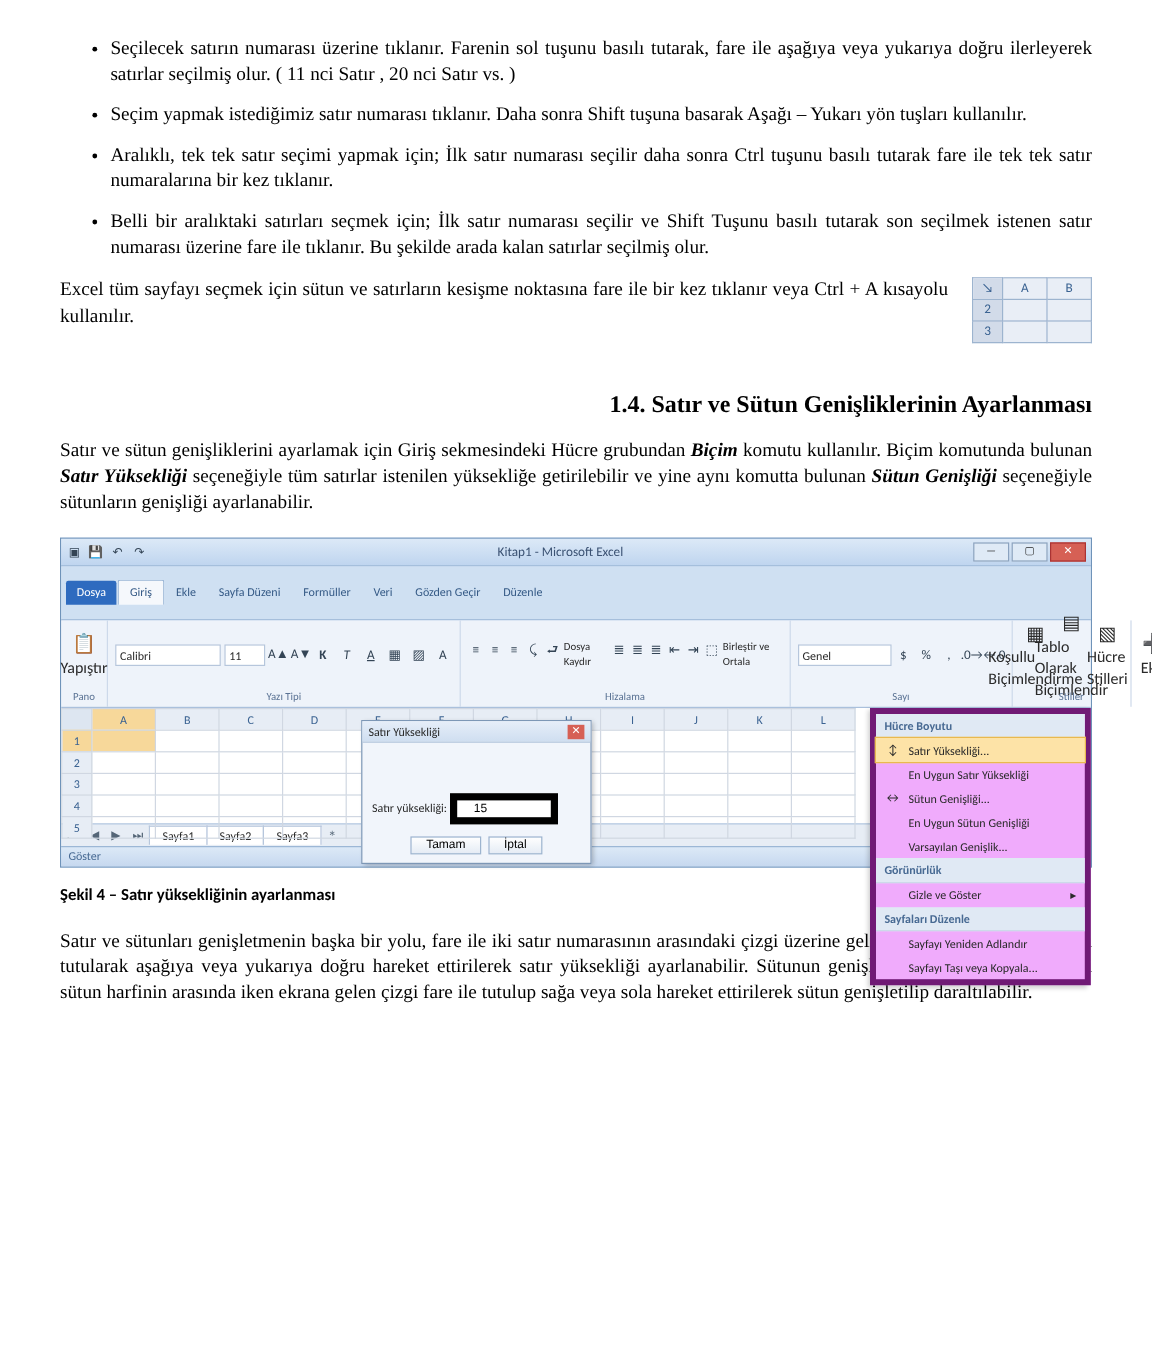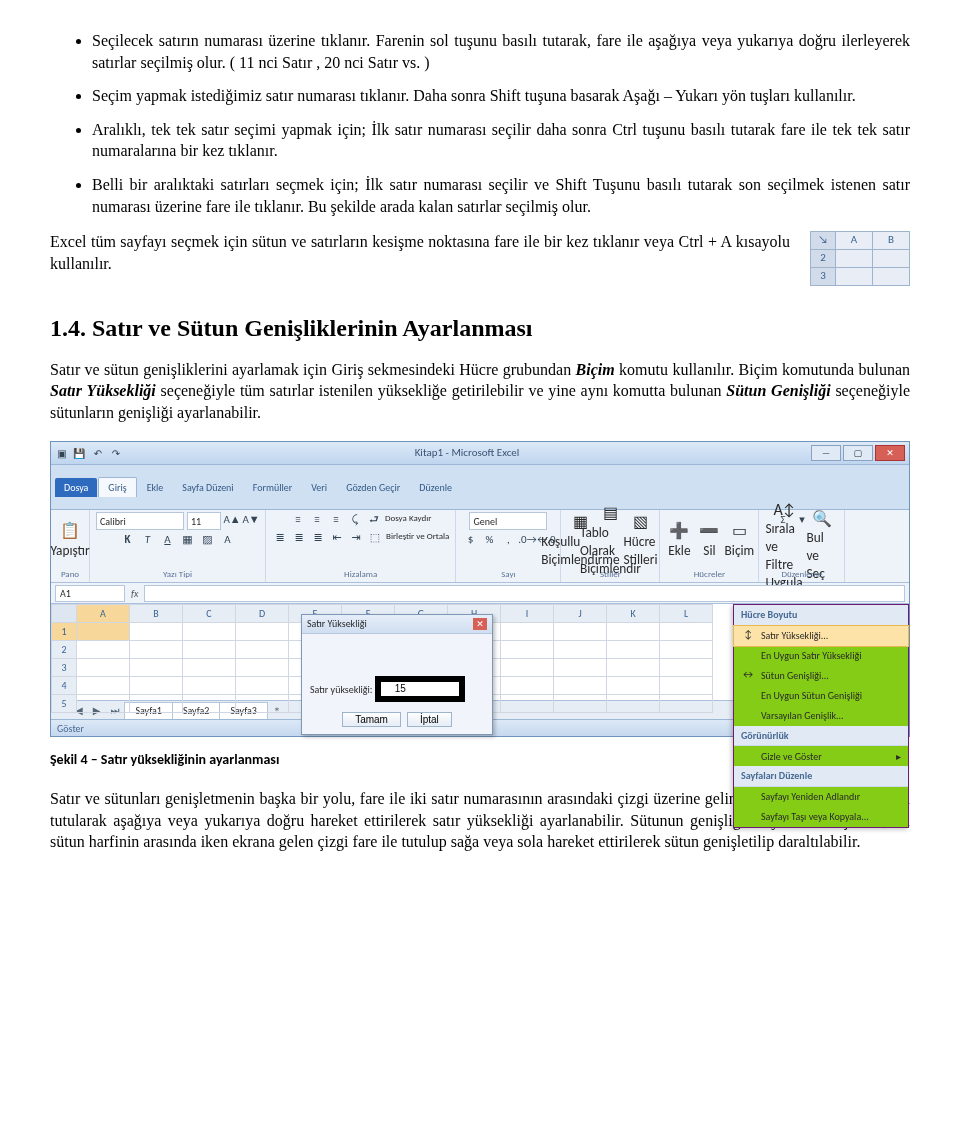--- a/index.html
+++ b/index.html
@@ -16,23 +16,24 @@
     padding-left:42px;
     margin:0 0 14px 0;
   }
   ul.main-list li{
     text-align:justify;
     margin-bottom:12px;
   }
   p{margin:0 0 12px 0;text-align:justify;}
   h2{
     font-family:"Times New Roman",serif;
-    font-size:24px;
+    font-size:20px;
     font-weight:bold;
-    margin:16px 0 14px 0;
+    margin:28px 0 14px 0;
+    text-align:right;
   }
   .bold-inline{font-weight:bold;font-style:italic;}
   .bold{font-weight:bold;}
   .mini-sheet{
     float:right;
     margin:0 0 10px 20px;
     border-collapse:collapse;
     font-family:Calibri,Arial,sans-serif;
     font-size:11px;
     color:#3b6392;
@@ -88,21 +89,21 @@
   .ex-tabs .active{background:#f5f8fc;color:#355a86;border:1px solid #9cb7d6;border-bottom:none;}
   .ribbon{
     background:#eef3fa;height:72px;display:flex;align-items:stretch;border-bottom:1px solid #aac0dc;
   }
   .rgroup{border-right:1px solid #cdd9ea;padding:2px 6px 0 6px;display:flex;flex-direction:column;justify-content:space-between;}
   .rgroup .body{flex:1;display:flex;align-items:center;gap:4px;}
   .rgroup .lbl{text-align:center;font-size:9px;color:#5b7394;padding:1px 0 2px 0;}
   .icon-big{width:26px;height:30px;display:inline-flex;flex-direction:column;align-items:center;justify-content:center;font-size:16px;}
   .icon-sm{width:16px;height:16px;display:inline-flex;align-items:center;justify-content:center;font-size:11px;color:#345;}
   .sel{border:1px solid #b6c6dc;background:#fff;height:16px;display:inline-flex;align-items:center;padding:0 3px;font-size:10px;}
-  .ribbon .col{display:flex;flex-direction:column;gap:2px;}
+  .ribbon .col{display:flex;gap:2px;}
   .fx-bar{height:20px;background:#eef3fa;display:flex;align-items:center;gap:6px;padding:0 4px;border-bottom:1px solid #aac0dc;}
   .fx-bar .namebox{border:1px solid #b6c6dc;background:#fff;width:60px;height:15px;display:flex;align-items:center;padding:0 4px;font-size:10px;}
   .fx-bar .fx{color:#555;font-style:italic;}
   .fx-bar .formula{flex:1;height:15px;border:1px solid #b6c6dc;background:#fff;}
   .sheet-area{position:relative;background:#fff;height:96px;}
   .sheet-area table{border-collapse:collapse;width:70%;font-size:10px;}
   .sheet-area th,.sheet-area td{border:1px solid #d0d7e2;height:15px;min-width:50px;}
   .sheet-area th{background:#e7edf5;color:#3b6392;font-weight:normal;text-align:center;}
   .sheet-area .rowh{background:#e7edf5;color:#3b6392;text-align:center;width:22px;min-width:22px;}
   .sheet-area .sel-col{background:#f7d89a;}
@@ -111,21 +112,21 @@
     position:absolute;left:250px;top:10px;width:190px;border:1px solid #7d97b6;background:#f1f5fb;
     box-shadow:2px 2px 4px rgba(0,0,0,.25);
   }
   .dialog .dlg-title{background:linear-gradient(#e6eef9,#cfdef0);border-bottom:1px solid #b5c7dd;padding:2px 5px;display:flex;justify-content:space-between;align-items:center;font-size:10px;}
   .dialog .dlg-title .x{width:14px;height:12px;background:#d66055;color:#fff;font-size:9px;display:inline-flex;align-items:center;justify-content:center;}
   .dialog .dlg-body{padding:6px 8px;font-size:10px;}
   .dialog .dlg-body input{width:50px;height:14px;border:6px solid #000000;font-size:10px;padding:0 14px;margin-top:36px;}
   .dialog .dlg-btns{display:flex;gap:6px;justify-content:center;padding:4px 0 7px 0;}
   .dialog .dlg-btns button{font-size:10px;padding:1px 12px;border:1px solid #9db4cf;background:linear-gradient(#fefefe,#e5ecf5);}
   .format-menu{
-    position:absolute;right:0;top:0;width:174px;background:#84cc16;border:1px solid #701a75;
+    position:absolute;right:0;top:0;width:174px;background:#f0abfc;border:5px solid #701a75;
     font-size:10px;box-shadow:-2px 2px 4px rgba(0,0,0,.2);
   }
   .format-menu .hdr{background:#e0e9f4;color:#486a93;font-weight:bold;padding:3px 7px;border-bottom:1px solid #cdd9ea;}
   .format-menu .item{display:flex;align-items:center;gap:6px;padding:3px 7px;}
   .format-menu .item.hi{background:#fde3a7;border:1px solid #e9b94f;margin:-1px;}
   .format-menu .item .ic{width:14px;height:14px;font-size:11px;display:inline-flex;align-items:center;justify-content:center;}
   .sheettabs{height:18px;background:#e7edf5;border-top:1px solid #aac0dc;display:flex;align-items:center;font-size:10px;gap:0;}
   .sheettabs .nav{padding:0 5px;color:#567;}
   .sheettabs .tab{padding:1px 10px;border:1px solid #b6c6dc;border-bottom:none;background:#fff;margin-right:-1px;}
   .sheettabs .tab:first-of-type{background:#fff;}
@@ -287,25 +288,20 @@
           </div>
           <div style="display:flex;gap:3px">
             <span class="icon-big" style="width:38px">A↕<br><small>Sırala ve Filtre Uygula</small></span>
             <span class="icon-big" style="width:32px">🔍<br><small>Bul ve Seç</small></span>
           </div>
         </div>
         <div class="lbl">Düzenleme</div>
       </div>
     </div>
 
-    <div class="fx-bar">
-      <span class="namebox">A1</span>
-      <span class="fx">fx</span>
-      <span class="formula"></span>
-    </div>
 
     <div class="sheet-area">
       <table>
         <tbody>
             <tr>
           <th class="corner"></th>
           <th class="sel-col">A</th>
           <th>B</th>
           <th>C</th>
           <th>D</th>

